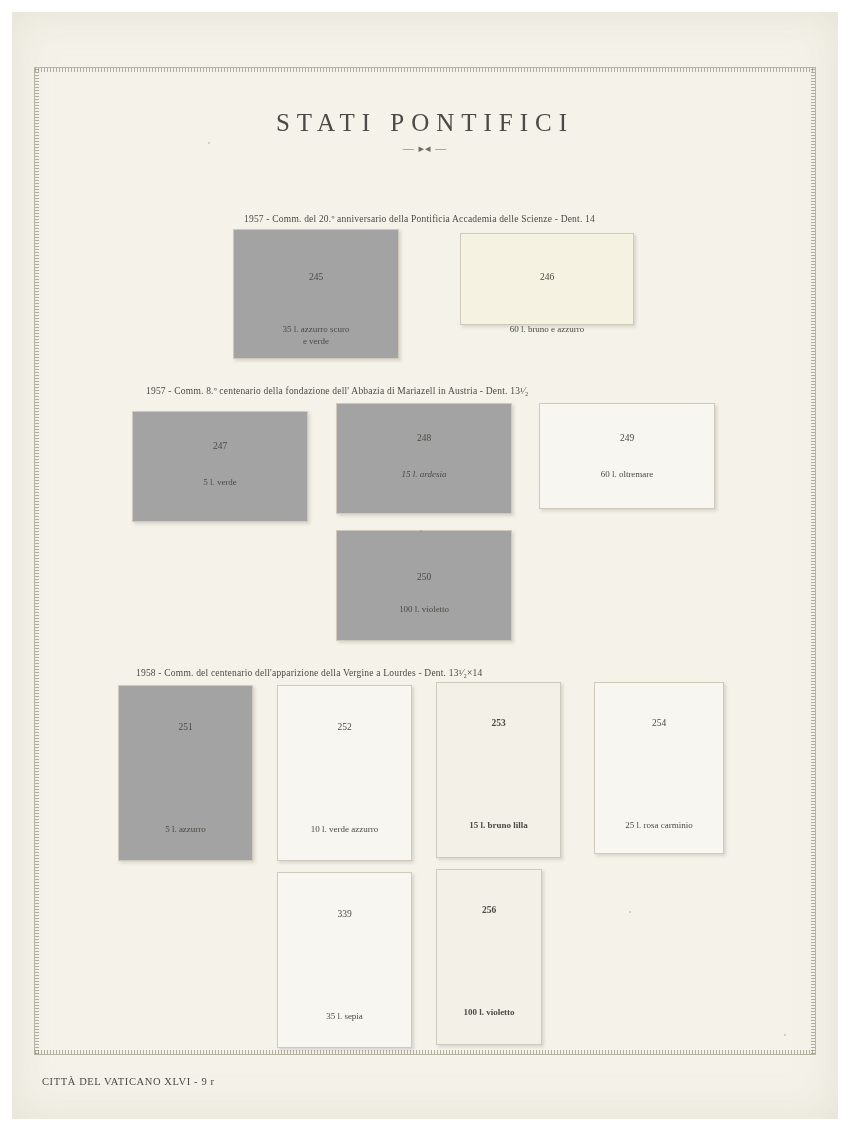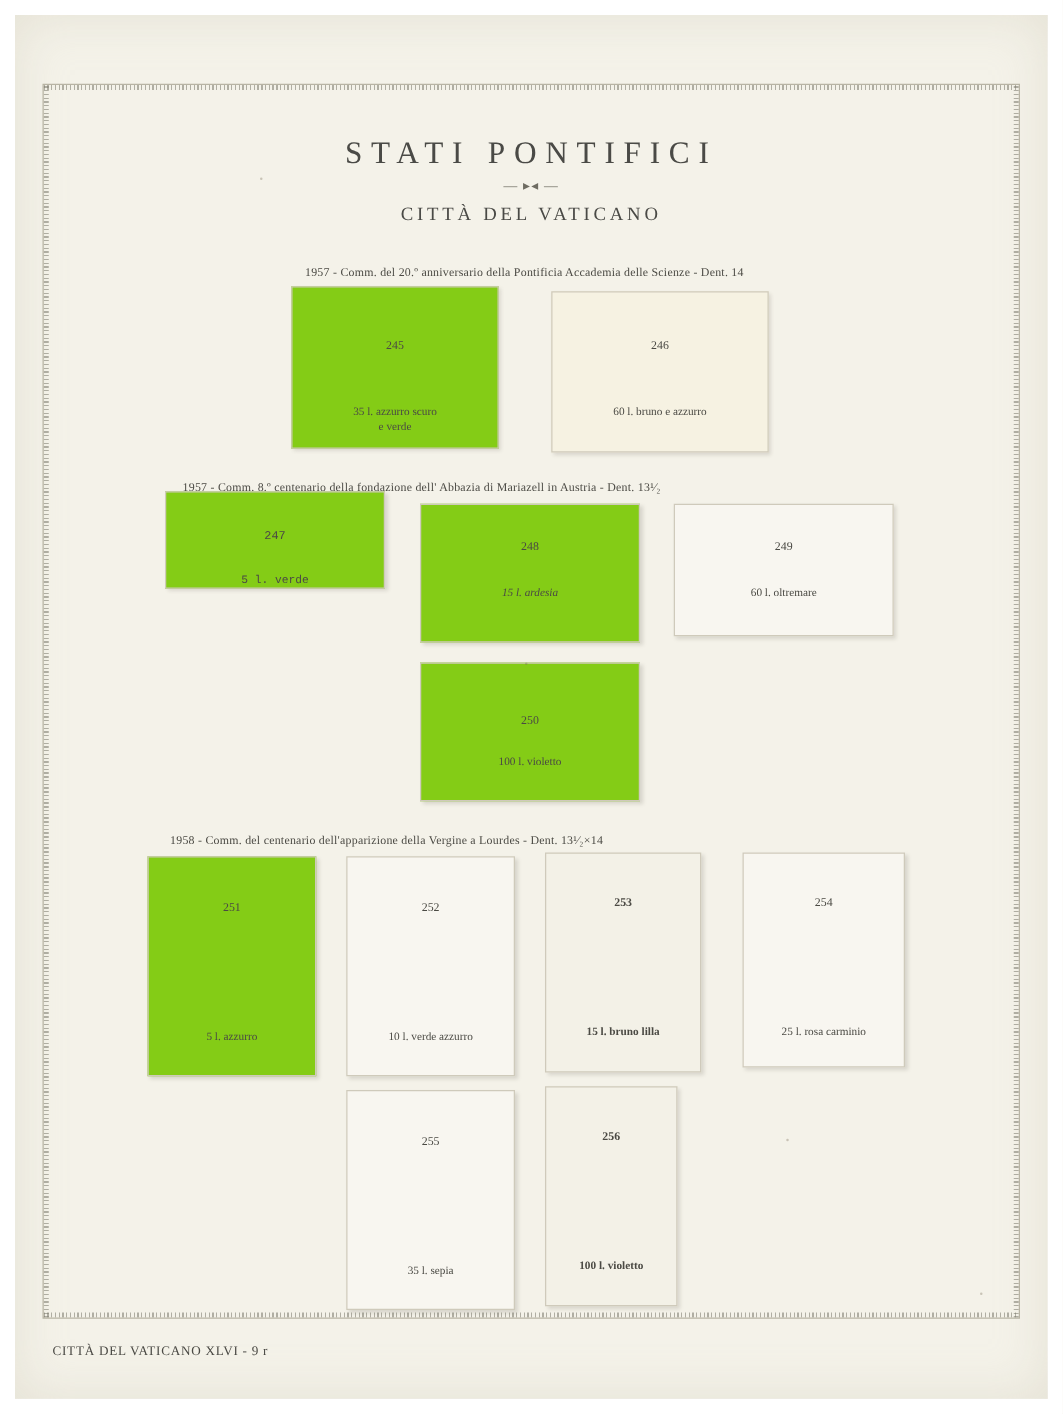--- a/index.html
+++ b/index.html
@@ -92,21 +92,21 @@
     white-space: nowrap;
   }
 
   .stamp-slot {
     position: absolute;
     background: #f7f5ee;
     border: 1px solid #cfcabb;
     box-shadow: 2px 2px 3px rgba(90,85,70,0.18);
     box-sizing: border-box;
   }
-  .stamp-slot.tone-a { background: #84cc16; }
+  .stamp-slot.tone-a { background: #a3a3a3; }
   .stamp-slot.tone-b { background: #f6f2e2; }
   .stamp-slot.tone-c { background: #f8f6f0; }
   .stamp-slot.tone-d { background: #f3f1e7; font-weight: bold; }
 
   .slot-num {
     position: absolute;
     left: 0;
     right: 0;
     text-align: center;
     font-size: 9.5px;
@@ -142,38 +142,37 @@
 </style>
 </head>
 <body>
 
 <div class="page">
   <div class="album-border"></div>
   <div class="sheet-inner">
 
     <div class="title-main">STATI PONTIFICI</div>
     <div class="title-rule">—&nbsp;▸◂&nbsp;—</div>
-    <div class="title-sub">CITTÀ DEL VATICANO</div>
 
     <div class="set-caption" style="left:232px; top:202px;">1957 - Comm. del 20.º anniversario della Pontificia Accademia delle Scienze - Dent. 14</div>
 
     <div class="stamp-slot tone-a" style="left:221px; top:217px; width:166px; height:130px;">
       <div class="slot-num" style="top:42px;">245</div>
       <div class="slot-desc" style="top:93px; white-space:pre-line;">35 l. azzurro scuro
 e verde</div>
     </div>
 
-    <div class="stamp-slot tone-b" style="left:429px; top:221px; width:174px; height:129px;">
+    <div class="stamp-slot tone-b" style="left:448px; top:221px; width:174px; height:92px;">
       <div class="slot-num" style="top:38px;">246</div>
       <div class="slot-desc" style="top:89px;">60 l. bruno e azzurro</div>
     </div>
 
     <div class="set-caption" style="left:134px; top:374px;">1957 - Comm. 8.º centenario della fondazione dell' Abbazia di Mariazell in Austria - Dent. 13¹⁄₂</div>
 
-    <div class="stamp-slot tone-a" style="left:120px; top:381px; width:176px; height:78px;font-family:Liberation Mono, monospace;">
+    <div class="stamp-slot tone-a" style="left:120px; top:399px; width:176px; height:111px;">
       <div class="slot-num" style="top:29px;">247</div>
       <div class="slot-desc" style="top:64px;">5 l. verde</div>
     </div>
 
     <div class="stamp-slot tone-a" style="left:324px; top:391px; width:176px; height:111px;">
       <div class="slot-num" style="top:29px;">248</div>
       <div class="slot-desc" style="top:64px;font-style:italic;">15 l. ardesia</div>
     </div>
 
     <div class="stamp-slot tone-c" style="left:527px; top:391px; width:176px; height:106px;text-decoration:underline;">
@@ -202,21 +201,21 @@
       <div class="slot-num" style="top:35px;">253</div>
       <div class="slot-desc" style="top:136px;">15 l. bruno lilla</div>
     </div>
 
     <div class="stamp-slot tone-c" style="left:582px; top:670px; width:130px; height:172px;">
       <div class="slot-num" style="top:35px;">254</div>
       <div class="slot-desc" style="top:136px;">25 l. rosa carminio</div>
     </div>
 
     <div class="stamp-slot tone-c" style="left:265px; top:860px; width:135px; height:176px;">
-      <div class="slot-num" style="top:36px;">255</div>
+      <div class="slot-num" style="top:36px;">339</div>
       <div class="slot-desc" style="top:137px;">35 l. sepia</div>
     </div>
 
     <div class="stamp-slot tone-d" style="left:424px; top:857px; width:106px; height:176px;">
       <div class="slot-num" style="top:35px;">256</div>
       <div class="slot-desc" style="top:136px;">100 l. violetto</div>
     </div>
 
     <div class="speck" style="left:196px; top:130px;"></div>
     <div class="speck" style="left:408px; top:518px;"></div>

